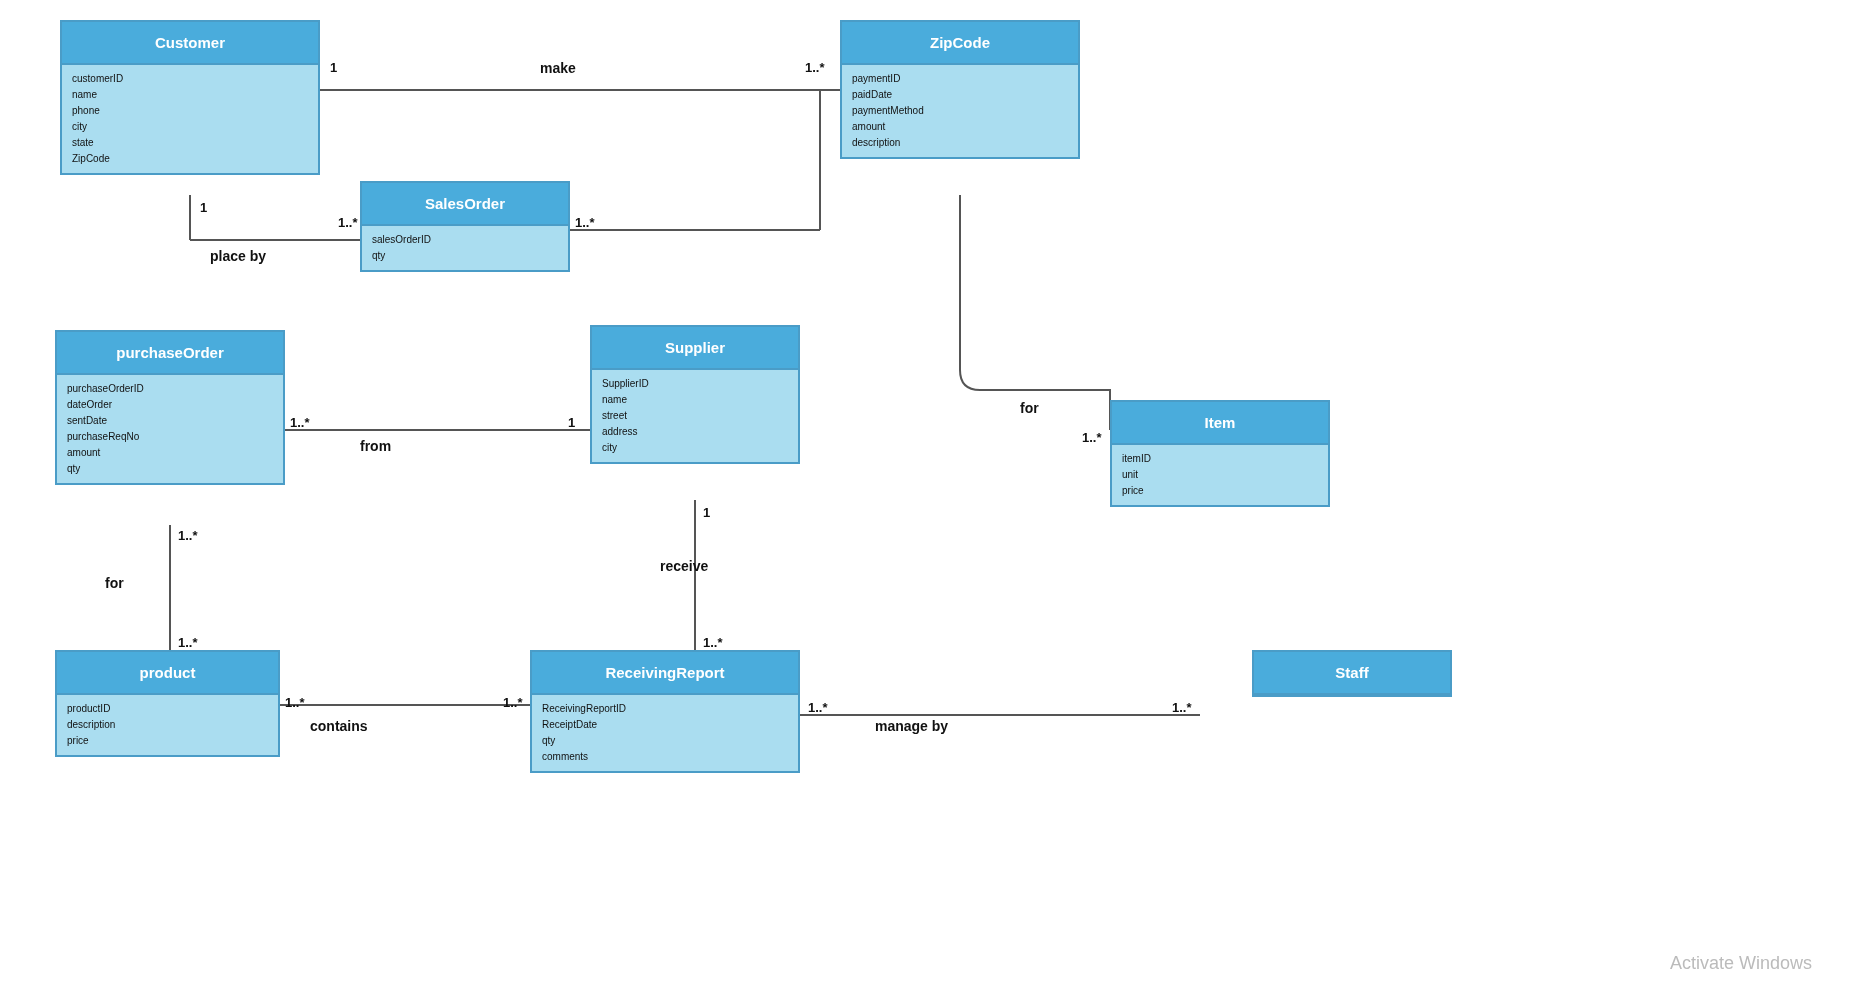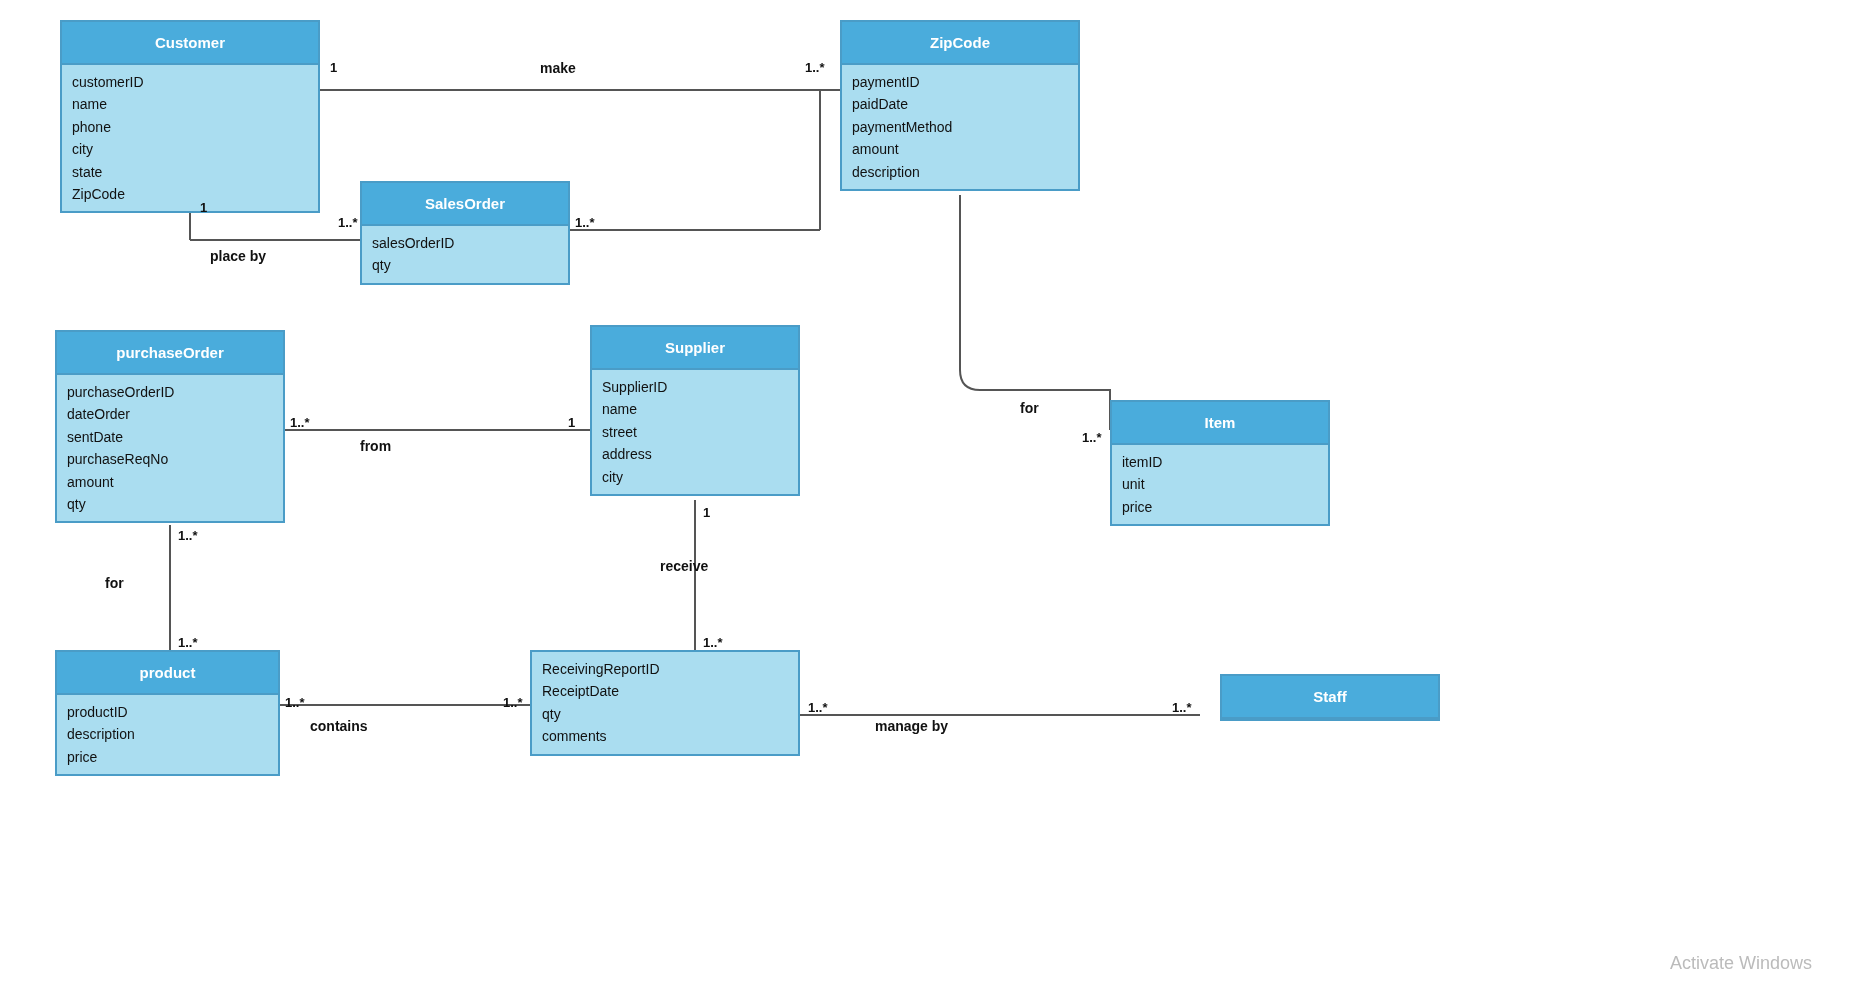--- a/index.html
+++ b/index.html
@@ -26,21 +26,21 @@
       color: #fff;
       font-weight: bold;
       text-align: center;
       padding: 12px 10px;
       font-size: 15px;
       border-bottom: 2px solid #4a9cc7;
     }
     .entity-body {
       background: #aaddf0;
       padding: 6px 10px;
-      font-size: 14px;
+      font-size: 10px;
       line-height: 1.6;
       color: #111;
     }
     .relation-label {
       position: absolute;
       font-size: 14px;
       font-weight: bold;
       color: #111;
     }
     .multiplicity {
@@ -159,29 +159,30 @@
   <div class="entity-box" style="left:55px; top:650px; width:225px;">
     <div class="entity-header">product</div>
     <div class="entity-body">
       <div>productID</div>
       <div>description</div>
       <div>price</div>
     </div>
   </div>
 
   <div class="entity-box" style="left:530px; top:650px; width:270px;">
+    <div class="entity-header">ReceivingReport</div>
     <div class="entity-body">
       <div>ReceivingReportID</div>
       <div>ReceiptDate</div>
       <div>qty</div>
       <div>comments</div>
     </div>
   </div>
 
-  <div class="entity-box" style="left:1220px; top:650px; width:220px;margin-top:24px;">
+  <div class="entity-box" style="left:1252px; top:650px; width:200px;">
     <div class="entity-header">Staff</div>
   </div>
 
   <div class="relation-label" style="left:540px; top:60px;">make</div>
 
   <div class="relation-label" style="left:210px; top:248px;">place by</div>
 
   <div class="relation-label" style="left:360px; top:438px;">from</div>
 
   <div class="relation-label" style="left:105px; top:575px;">for</div>

